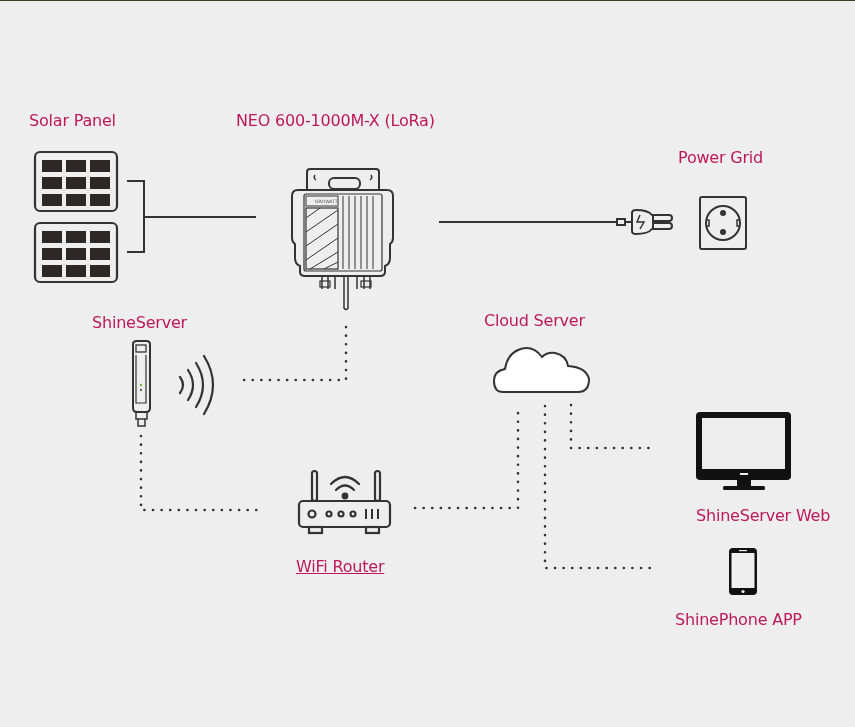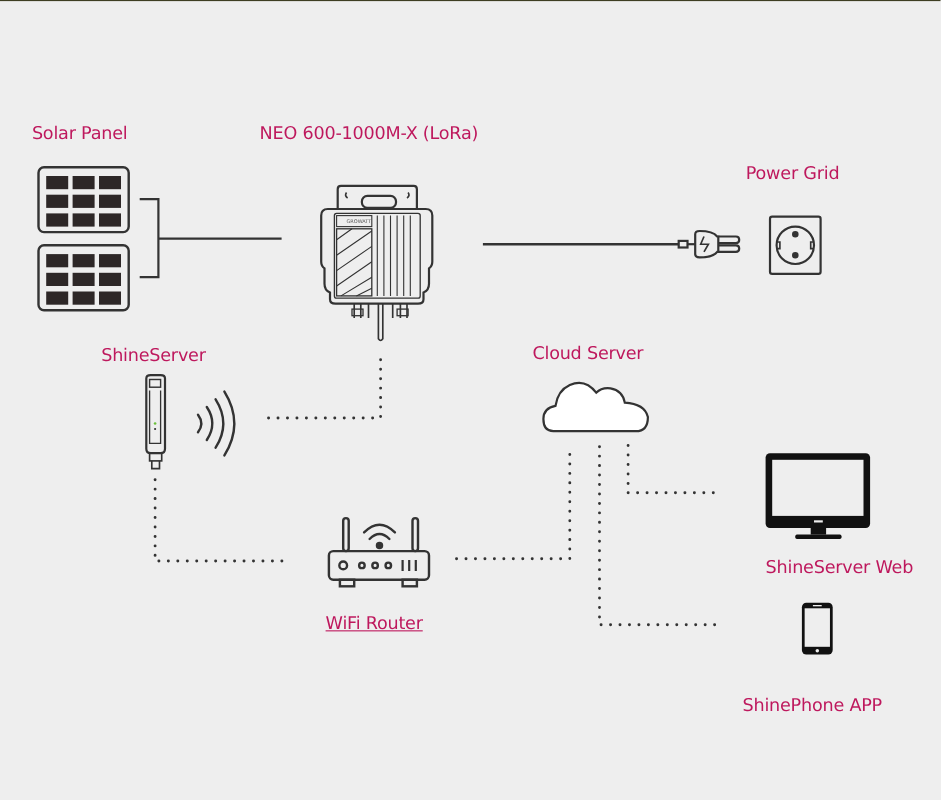--- a/index.html
+++ b/index.html
@@ -21,21 +21,21 @@
 
 <div class="topbar"></div>
 
 <div class="label" style="left:29px; top:111px;">Solar Panel</div>
 <div class="label" style="left:236px; top:111px;">NEO 600-1000M-X (LoRa)</div>
 <div class="label" style="left:678px; top:111px;margin-top:37px;">Power Grid</div>
 <div class="label" style="left:92px; top:313px;">ShineServer</div>
 <div class="label" style="left:484px; top:311px;">Cloud Server</div>
 <div class="label" style="left:296px; top:557px;text-decoration:underline;">WiFi Router</div>
 <div class="label" style="left:672px; top:506px;margin-left:24px;">ShineServer Web</div>
-<div class="label" style="left:675px; top:610px;margin-top:21px;">ShinePhone APP</div>
+<div class="label" style="left:675px; top:610px;">ShinePhone APP</div>
 
 <svg class="canvas" width="855" height="727" viewBox="0 0 855 727">
 
   <g id="solar-panels">
     <rect x="35" y="152" width="82" height="59" rx="5" fill="none" stroke="#333" stroke-width="2.2"></rect>
     <rect x="35" y="223" width="82" height="59" rx="5" fill="none" stroke="#333" stroke-width="2.2"></rect>
   <rect x="42" y="160" width="20" height="12" fill="#2d2727"></rect>
       <rect x="66" y="160" width="20" height="12" fill="#2d2727"></rect>
       <rect x="90" y="160" width="20" height="12" fill="#2d2727"></rect>
       <rect x="42" y="177" width="20" height="12" fill="#2d2727"></rect>

